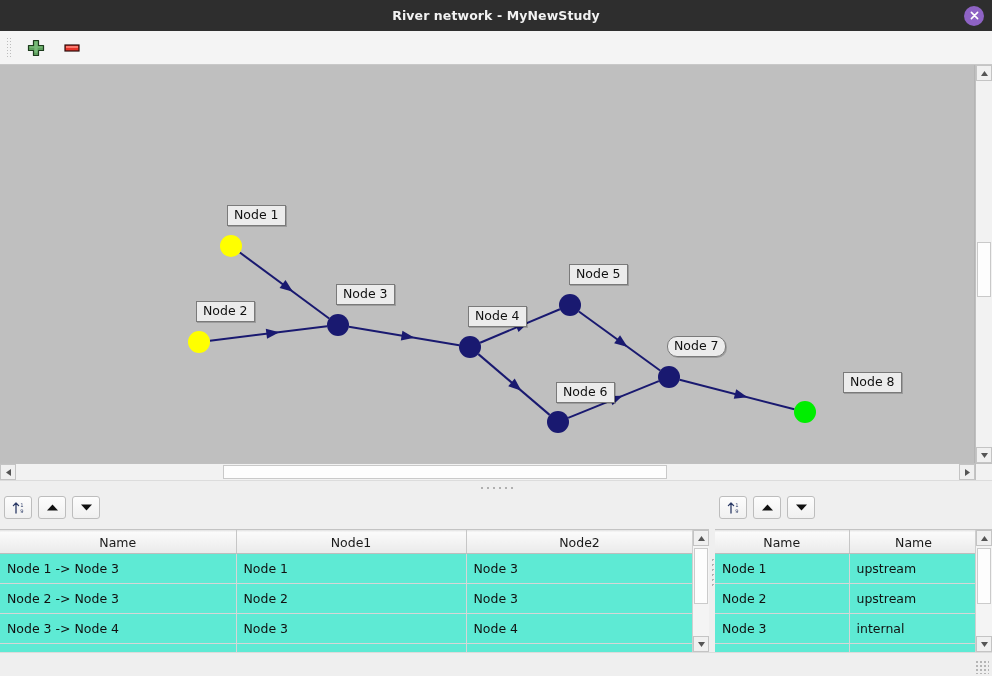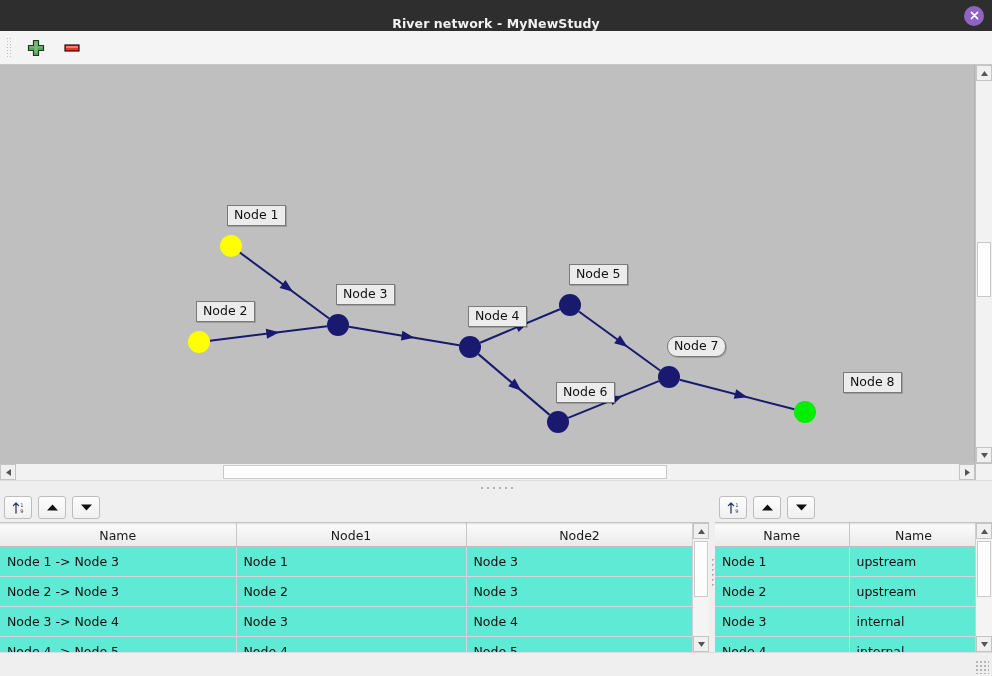--- a/index.html
+++ b/index.html
@@ -15,21 +15,21 @@
     display: flex; flex-direction: column;
     background: #efefef;
     position: relative;
   }
 
   
   .titlebar {
     height: 31px; min-height: 31px;
     background: #2e2e2e;
     color: #f2f2f2;
-    display: flex; align-items: flex-end; justify-content: center;
+    display: flex; align-items: center; justify-content: center;
     position: relative;
     font-size: 12.5px;
     font-weight: bold;
     letter-spacing: .1px;
   }
   .titlebar .title { pointer-events: none; }
   .close-btn {
     position: absolute; right: 8px; top: 50%;
     transform: translateY(-50%);
     width: 20px; height: 20px; border-radius: 50%;
@@ -160,20 +160,21 @@
   .bottom {
     flex: 1 1 auto;
     display: flex;
     background: #efefef;
     min-height: 0;
   }
   .panel {
     display: flex; flex-direction: column;
     min-width: 0;
     background: #efefef;
+    gap: 7px;
   }
   .panel.left  { flex: 0 0 709px; }
   .panel.right { flex: 1 1 auto; }
 
   .panel-toolbar {
     height: 30px; min-height: 30px;
     display: flex; align-items: center;
     gap: 6px;
     padding: 2px 0 2px 4px;
     background: #efefef;

